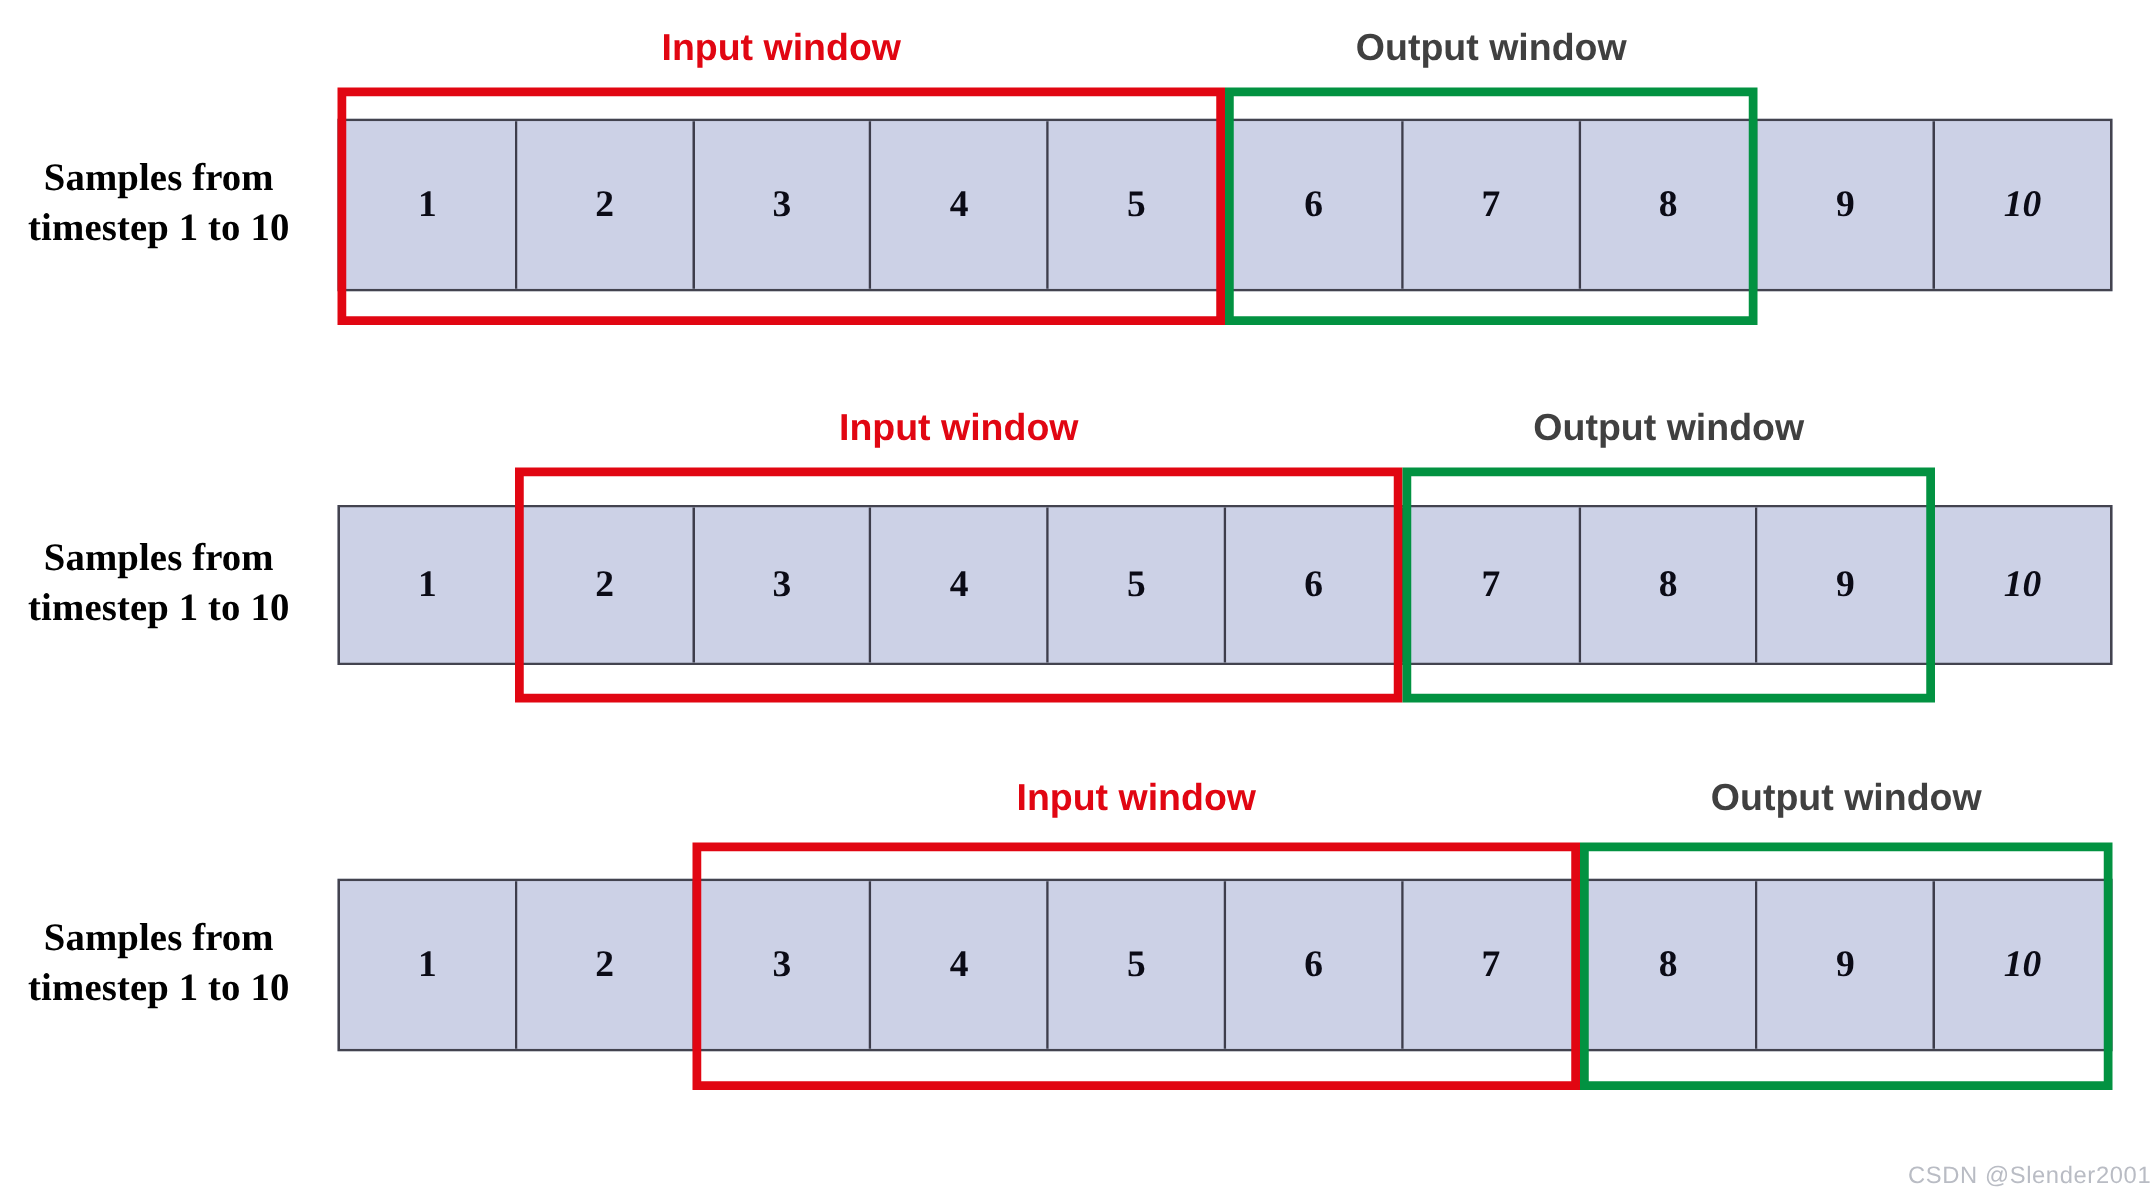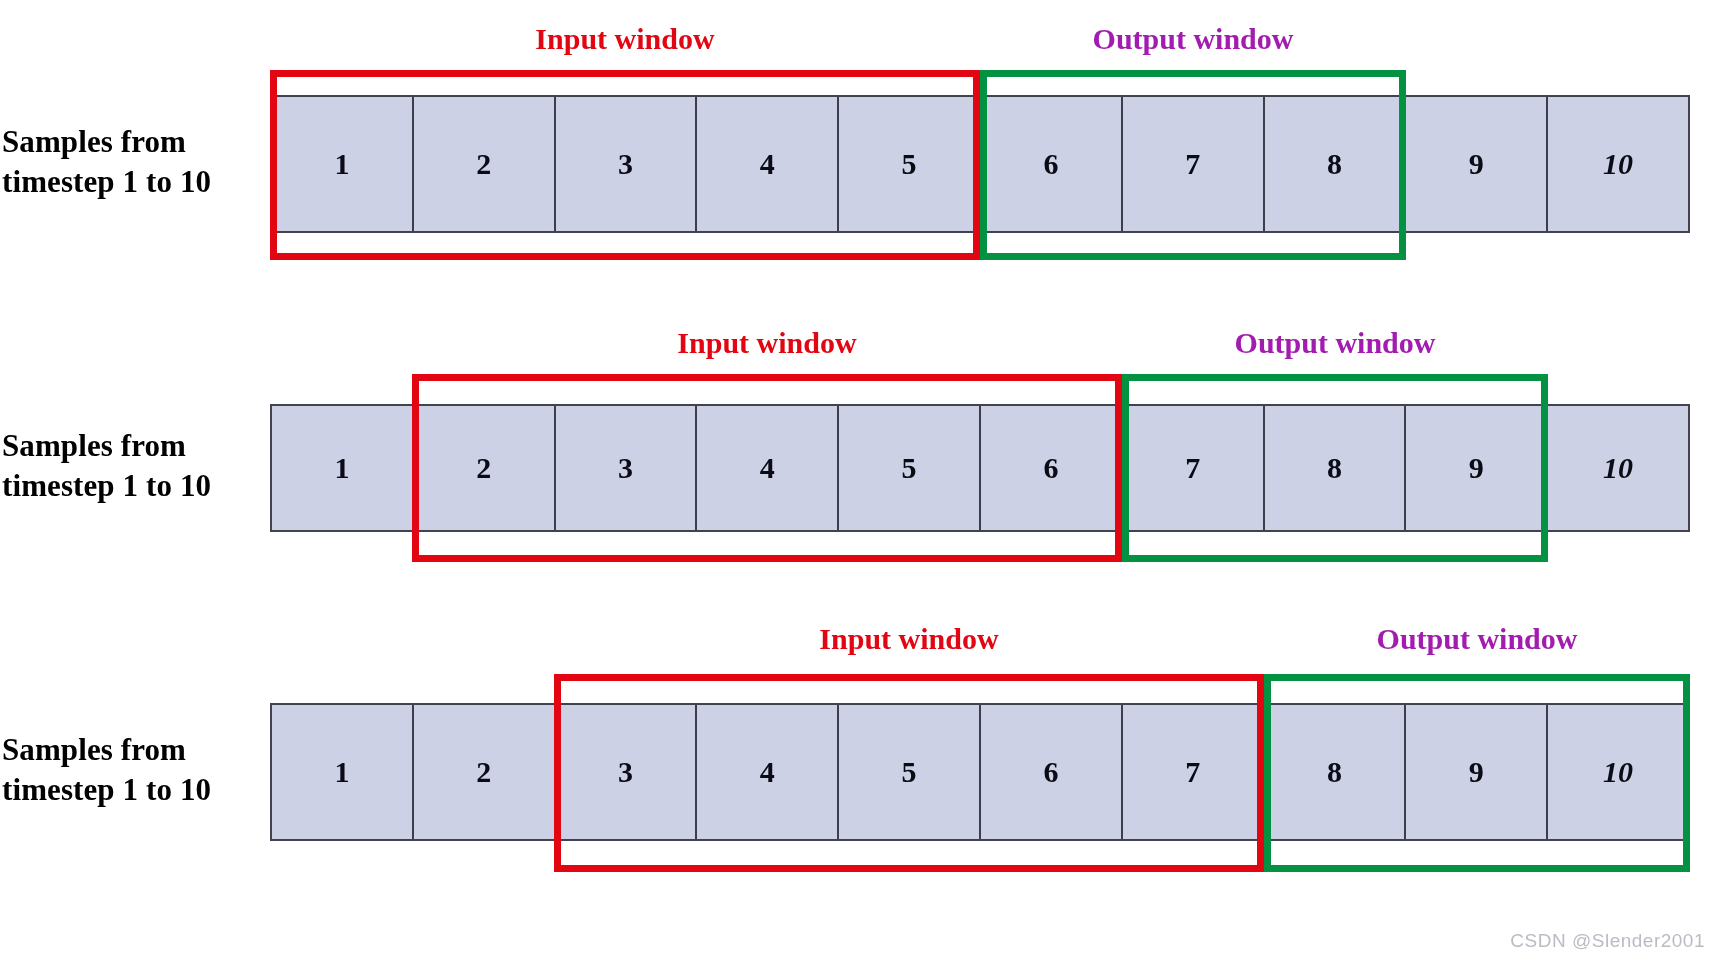--- a/index.html
+++ b/index.html
@@ -19,21 +19,21 @@
     position: absolute;
     left: 0; top: 0;
     width: 1721px;
     height: 958px;
   }
 
   
   .row-label {
     position: absolute;
     width: 250px;
-    text-align: left;
+    text-align: center;
     font-family: "Liberation Serif", "DejaVu Serif", serif;
     font-weight: bold;
     font-size: 31px;
     line-height: 1.28;
     color: #010101;
     letter-spacing: 0.1px;
   }
   .row-label .lbl-line { display: block; white-space: nowrap; }
 
   
@@ -65,33 +65,33 @@
     box-sizing: border-box;
     background: transparent;
     pointer-events: none;
   }
   .window-box.input  { border: 7px solid #e10612; }
   .window-box.output { border: 7px solid #029241; }
 
   
   .window-caption {
     position: absolute;
-    font-family: Liberation Serif, serif;
+    font-family: Liberation Sans, sans-serif;
     font-weight: bold;
     font-size: 30px;
     white-space: nowrap;
     text-align: center;
   }
   .window-caption.input  { color: #e10612; }
-  .window-caption.output { color: #a21caf; }
+  .window-caption.output { color: #404040; }
 
   
   .watermark {
     position: absolute;
-    right: 16px;
+    right: 0;
     bottom: 6px;
     font-family: "Liberation Sans", "DejaVu Sans", sans-serif;
     font-size: 19px;
     color: #b9bcc4;
     letter-spacing: 0.5px;
     white-space: nowrap;
   }
 </style>
 </head>
 <body>

